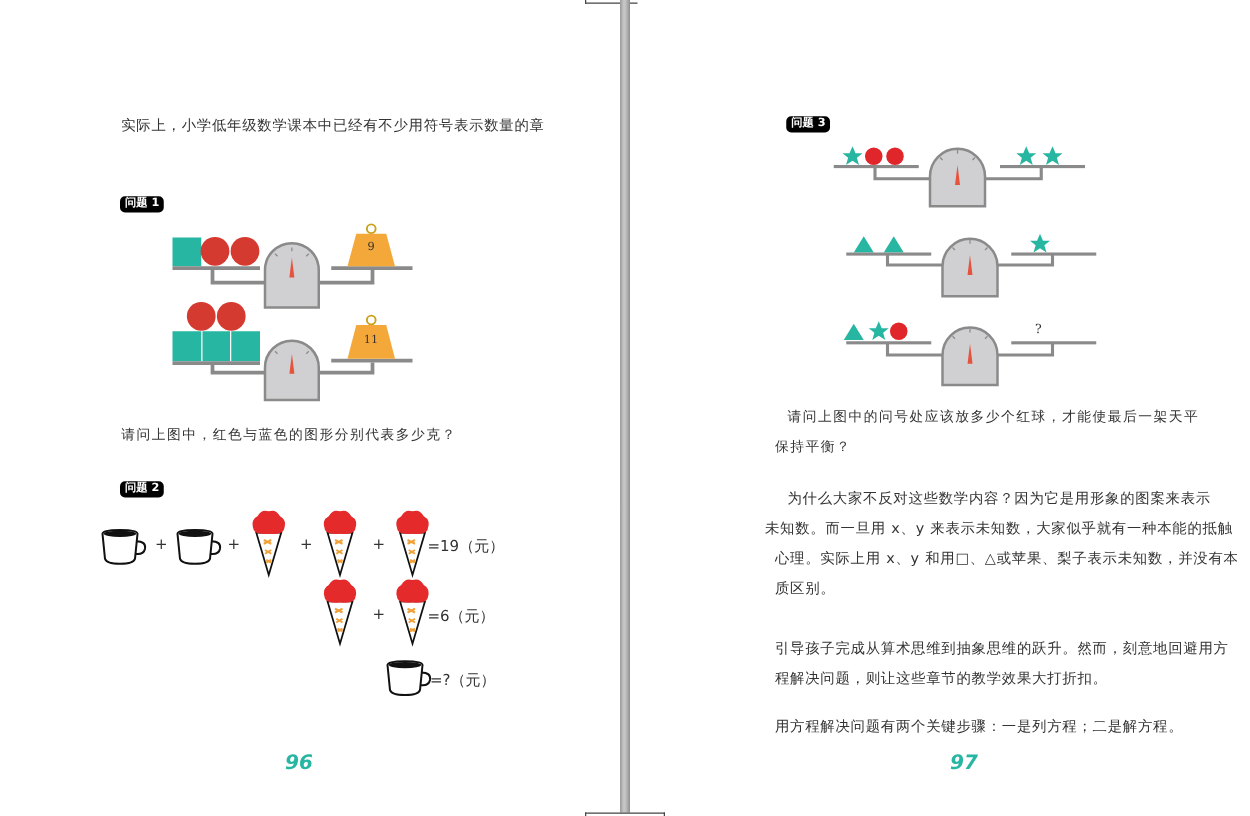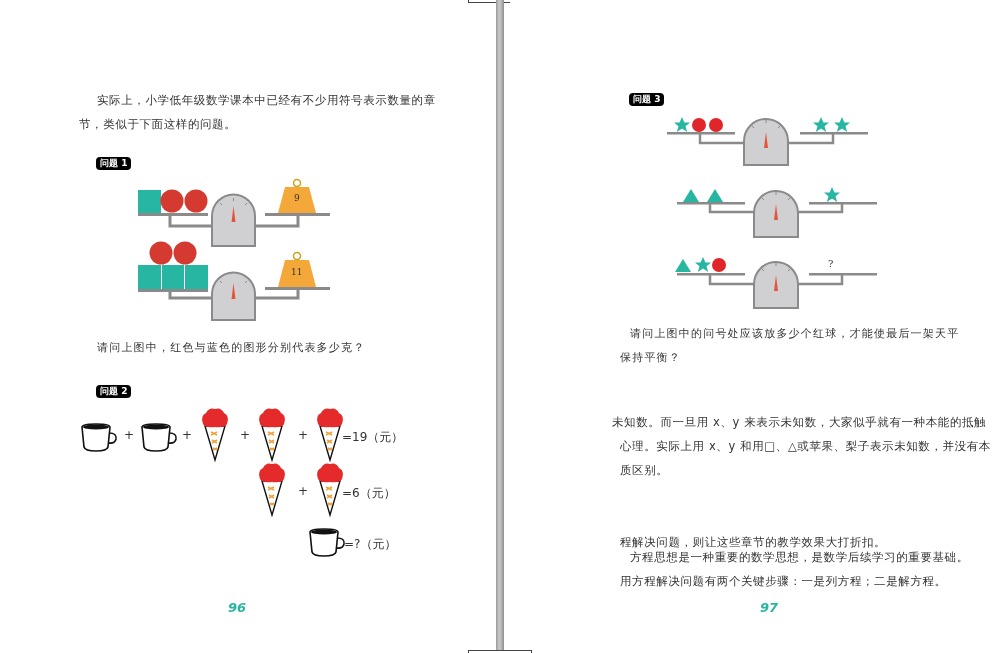--- a/index.html
+++ b/index.html
@@ -15,32 +15,31 @@
     background:linear-gradient(to right,#9a9a9a,#c9c9c9 40%,#bdbdbd 60%,#8e8e8e); }
   .spine .clip-top { position:absolute; left:-25px; top:-2px; width:64px; height:5px; border:1.5px solid #444; border-top:none; background:#fff; }
   .spine .clip-bottom { position:absolute; left:-25px; top:650px; width:64px; height:6px; border:1.5px solid #444; border-bottom:none; background:#fff; }
 
   .text { position:absolute; font-size:11.5px; line-height:24px; color:#333; letter-spacing:0.6px; }
   .serif { font-family:"DejaVu Serif","Liberation Serif",serif; font-size:11px; letter-spacing:1.2px; }
 
   .badge { position:absolute; height:13px; padding:0 4px; background:#000000; color:#fff;
     border-radius:4px; font-size:9px; line-height:13px; font-weight:bold; }
 
-  .page-number { position:absolute; font-size:13px; color:#27b6a2; font-weight:bold; font-style:italic; }
+  .page-number { position:absolute; font-size:16px; color:#27b6a2; font-weight:bold; font-style:italic; }
 
   svg { position:absolute; overflow:visible; }
   .eqtext { position:absolute; font-size:12px; color:#333; }
   .plus { position:absolute; font-size:12px; color:#333; }
 </style>
 </head>
 <body>
 
 <div class="page page-left">
   <div class="text" style="left:97px;top:88px;">实际上，小学低年级数学课本中已经有不少用符号表示数量的章</div>
-  <div class="text" style="left:79px;top:112px;">节，类似于下面这样的问题。</div>
 
   <div class="badge" style="left:96px;top:157px;">问题 1</div>
 
   <svg style="left:0;top:0;" width="490" height="653">
 
     <rect x="138" y="190" width="23" height="23" fill="#27b6a2"></rect>
     <circle cx="172" cy="201" r="11.5" fill="#d43a2f"></circle>
     <circle cx="196" cy="201" r="11.5" fill="#d43a2f"></circle>
 
     <rect x="138" y="213" width="70" height="3" fill="#8a8a8a"></rect>
@@ -169,23 +168,24 @@
     <path d="M200 275 V284 H244" stroke="#8a8a8a" stroke-width="2.5" fill="none"></path>
     <rect x="299" y="273" width="68" height="2.5" fill="#8a8a8a"></rect>
     <path d="M332 275 V284 H288" stroke="#8a8a8a" stroke-width="2.5" fill="none"></path>
     <use href="#gauge" x="244" y="268"></use>
   </svg>
   <div class="eqtext" style="left:318px;top:258px;font-family:'DejaVu Serif',serif;font-size:10px;">?</div>
 
   <div class="text serif" style="left:120px;top:322px;">请问上图中的问号处应该放多少个红球，才能使最后一架天平</div>
   <div class="text serif" style="left:110px;top:346px;">保持平衡？</div>
 
+  <div class="text" style="left:120px;top:386px;">为什么大家不反对这些数学内容？因为它是用形象的图案来表示</div>
   <div class="text" style="left:102px;top:410px;">未知数。而一旦用 x、y 来表示未知数，大家似乎就有一种本能的抵触</div>
   <div class="text" style="left:110px;top:434px;">心理。实际上用 x、y 和用□、△或苹果、梨子表示未知数，并没有本</div>
   <div class="text" style="left:110px;top:458px;">质区别。</div>
 
+  <div class="text" style="left:110px;top:506px;">引导孩子完成从算术思维到抽象思维的跃升。然而，刻意地回避用方</div>
   <div class="text" style="left:110px;top:530px;">程解决问题，则让这些章节的教学效果大打折扣。</div>
 
-  <div class="text" style="left:120px;top:545px;">方程思想是一种重要的数学思想，是数学后续学习的重要基础。</div>
   <div class="text" style="left:110px;top:569px;">用方程解决问题有两个关键步骤：一是列方程；二是解方程。</div>
 
   <div class="page-number" style="left:250px;top:600px;">97</div>
 </div>
 
 </body></html>

